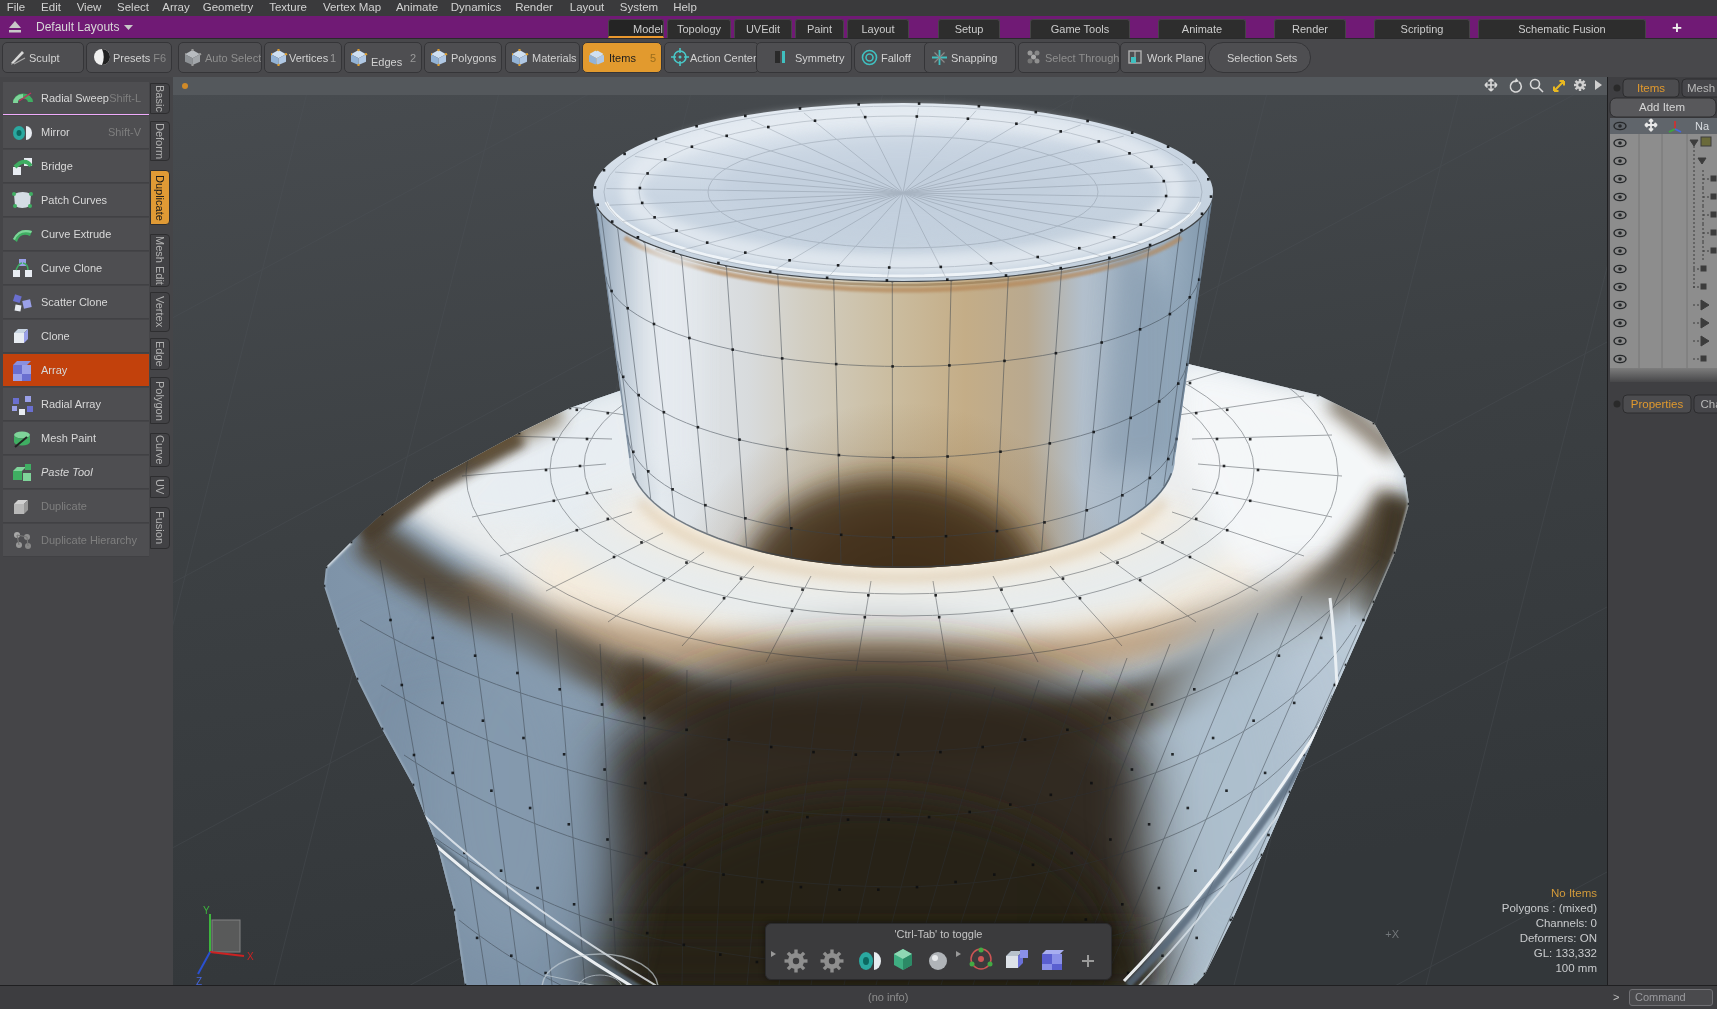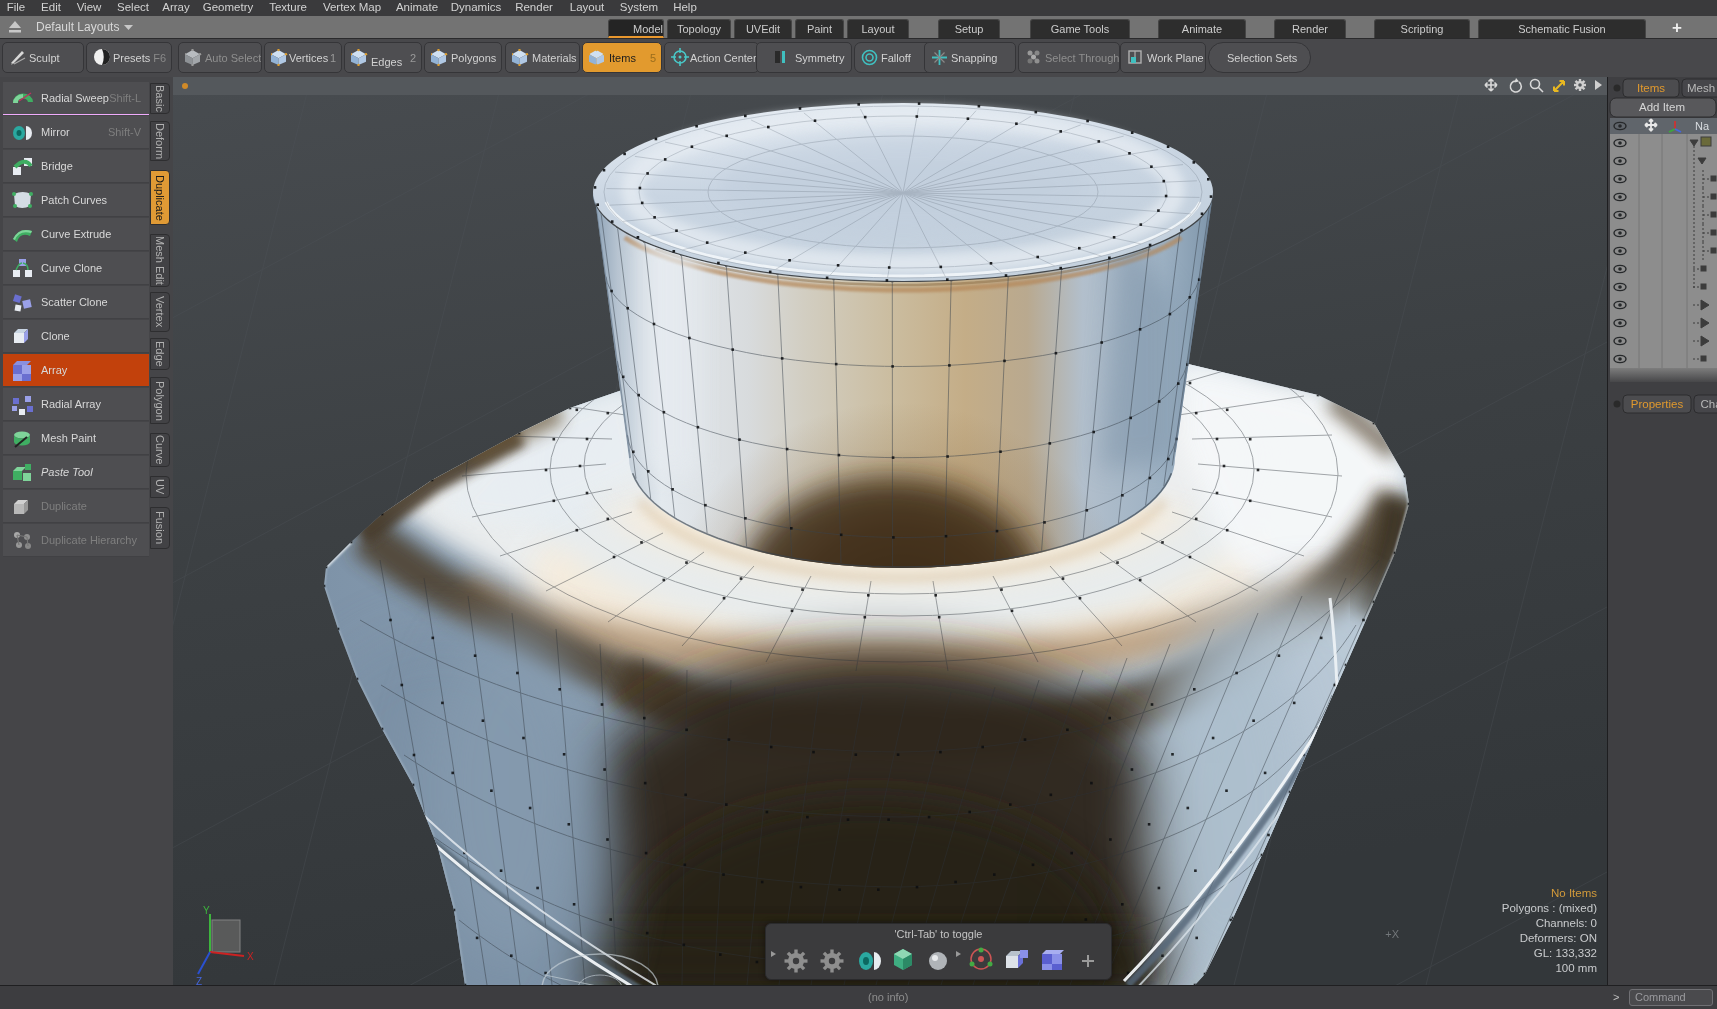--- a/index.html
+++ b/index.html
@@ -14,21 +14,21 @@
     <span style="position:absolute;left:228px;top:1px;transform:translateX(-50%)">Geometry</span>
     <span style="position:absolute;left:288px;top:1px;transform:translateX(-50%)">Texture</span>
     <span style="position:absolute;left:352px;top:1px;transform:translateX(-50%)">Vertex Map</span>
     <span style="position:absolute;left:417px;top:1px;transform:translateX(-50%)">Animate</span>
     <span style="position:absolute;left:476px;top:1px;transform:translateX(-50%)">Dynamics</span>
     <span style="position:absolute;left:534px;top:1px;transform:translateX(-50%)">Render</span>
     <span style="position:absolute;left:587px;top:1px;transform:translateX(-50%)">Layout</span>
     <span style="position:absolute;left:639px;top:1px;transform:translateX(-50%)">System</span>
     <span style="position:absolute;left:685px;top:1px;transform:translateX(-50%)">Help</span>
   </div>
-<div class="abs" style="left:0;top:16px;width:1717px;height:22px;background:#737373;color:#d8d8d8;font-size:12px">
+<div class="abs" style="left:0;top:16px;width:1717px;height:22px;background:#701a75;color:#d8d8d8;font-size:12px">
   <svg width="16" height="14" style="position:absolute;left:7px;top:4px">
       <polygon points="8,1 14,8 2,8" fill="#c8c8c8"></polygon>
       <rect x="2" y="10" width="12" height="2.5" fill="#c8c8c8"></rect>
     </svg>
   <span style="position:absolute;left:36px;top:4px">Default Layouts</span>
   <svg width="10" height="8" style="position:absolute;left:124px;top:9px">
       <polygon points="0,0 9,0 4.5,5" fill="#c8c8c8"></polygon>
     </svg>
   <div style="position:absolute;left:608px;top:3px;width:56px;height:19px;background:#2d2d2d;border:1px solid #454545;border-bottom:none;border-radius:3px 3px 0 0;color:#cccccc;text-align:right;line-height:18px;font-size:11px;border-bottom:2px solid #e8972e;background:#242424;">Model</div>
     <div style="position:absolute;left:667px;top:3px;width:64px;height:19px;background:#2d2d2d;border:1px solid #454545;border-bottom:none;border-radius:3px 3px 0 0;color:#cccccc;text-align:center;line-height:18px;font-size:11px;">Topology</div>

